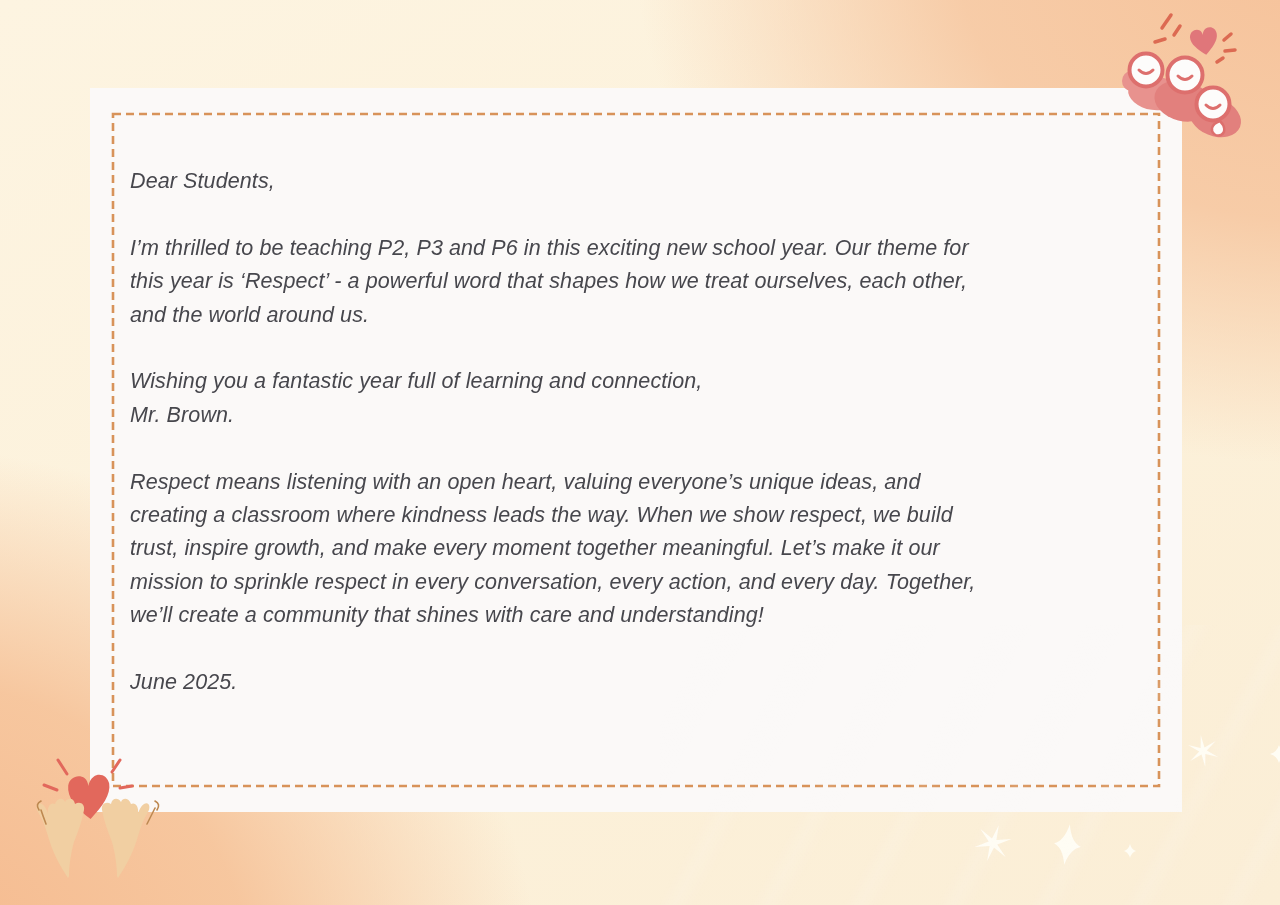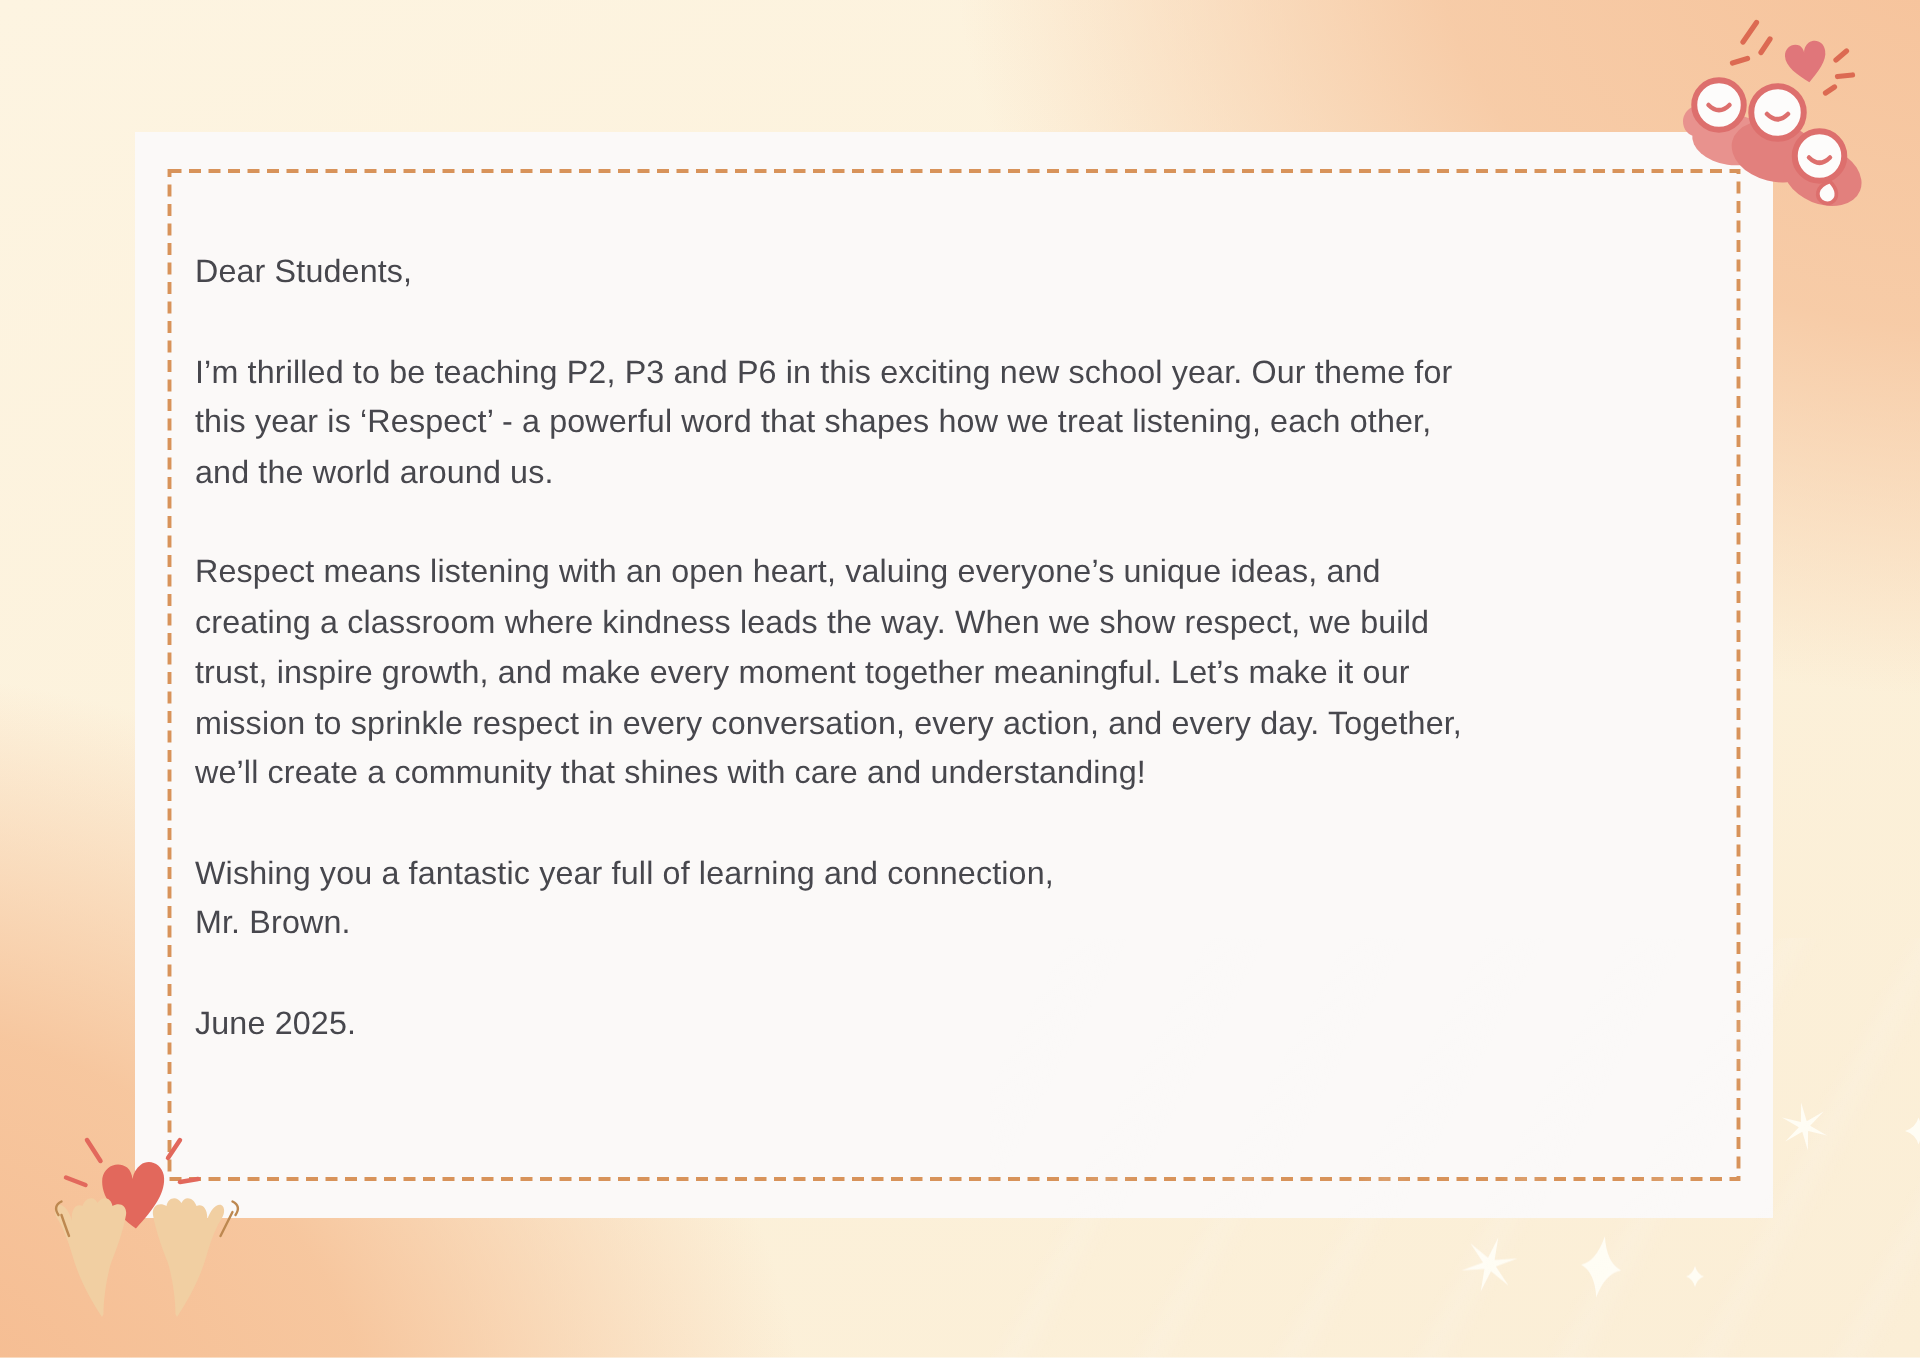--- a/index.html
+++ b/index.html
@@ -28,20 +28,21 @@
       rgba(255,255,255,0) 0px, rgba(255,255,255,0) 46px,
       rgba(255,255,255,0.22) 62px, rgba(255,255,255,0) 82px);
     opacity: 0.5;
     pointer-events: none;
   }
   .card {
     position: absolute;
     left: 90px; top: 88px;
     width: 1092px; height: 724px;
     background: #fbf9f8;
+    font-style: italic;
   }
   .border-svg {
     position: absolute;
     left: 0; top: 0;
     width: 100%; height: 100%;
     pointer-events: none;
   }
   .letter {
     position: absolute;
     left: 40px; top: 77px;
@@ -77,29 +78,29 @@
   </svg>
 
   <div class="card">
     <svg class="border-svg" viewBox="0 0 1092 724" aria-hidden="true">
       <rect x="23" y="26" width="1046" height="672" fill="none" stroke="#d8935a" stroke-width="2.6" stroke-dasharray="8 5"></rect>
     </svg>
 
     <div class="letter">
       <p>Dear Students,</p>
       <p>I’m thrilled to be teaching P2, P3 and P6 in this exciting new school year. Our theme for
-this year is ‘Respect’ - a powerful word that shapes how we treat listening, each other,
+this year is ‘Respect’ - a powerful word that shapes how we treat ourselves, each other,
 and the world around us.</p>
+      <p>Wishing you a fantastic year full of learning and connection,
+Mr. Brown.</p>
       <p>Respect means listening with an open heart, valuing everyone’s unique ideas, and
 creating a classroom where kindness leads the way. When we show respect, we build
 trust, inspire growth, and make every moment together meaningful. Let’s make it our
 mission to sprinkle respect in every conversation, every action, and every day. Together,
 we’ll create a community that shines with care and understanding!</p>
-      <p>Wishing you a fantastic year full of learning and connection,
-Mr. Brown.</p>
       <p>June 2025.</p>
     </div>
   </div>
 
   <svg class="deco deco-top-right" viewBox="0 0 146 142" aria-hidden="true">
     <g stroke="#dc6a52" stroke-width="3.5" stroke-linecap="round">
       <line x1="48" y1="24" x2="57" y2="11"></line>
       <line x1="60" y1="31" x2="66" y2="22"></line>
       <line x1="41" y1="38" x2="51" y2="35"></line>
       <line x1="110" y1="36" x2="117" y2="30"></line>

